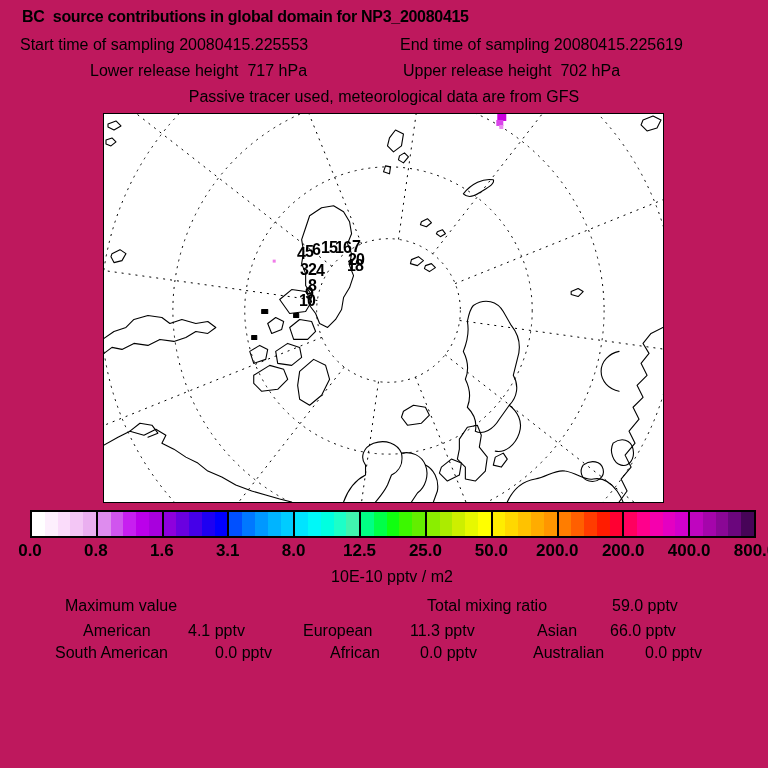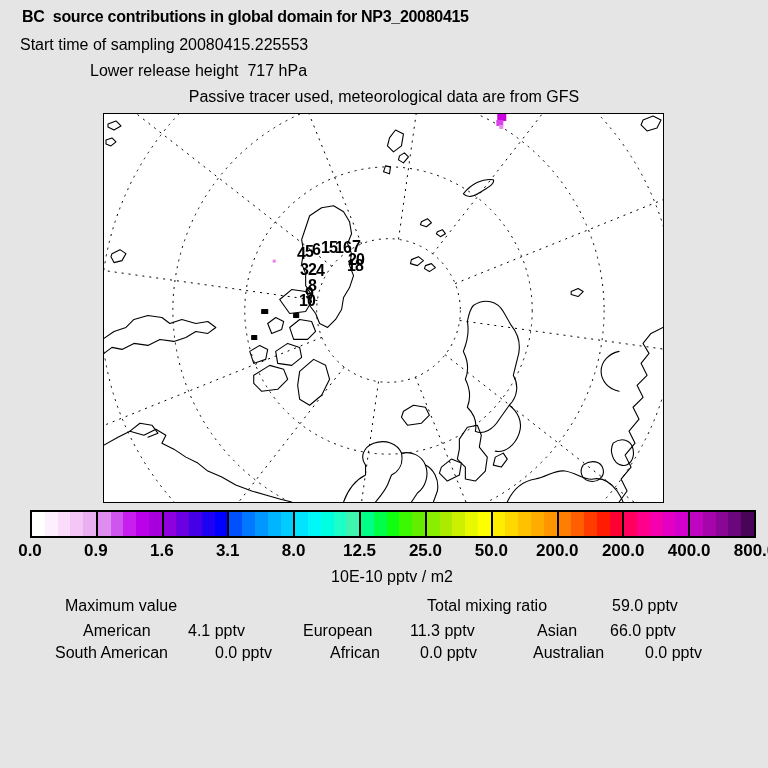--- a/index.html
+++ b/index.html
@@ -1,16 +1,16 @@
 <!DOCTYPE html>
 <html><head>
 <meta charset="utf-8">
 <style>
   html,body{margin:0;padding:0;background:#fff;}
-  .page{position:relative;width:768px;height:768px;background:#e5e5e5;overflow:hidden;
+  .page{position:relative;width:768px;height:768px;background:#be185d;overflow:hidden;
         font-family:"Liberation Sans",sans-serif;color:#000;}
   .t{position:absolute;white-space:pre;font-size:16px;line-height:19px;}
   .bold{font-weight:bold;}
   .center{text-align:center;}
   .map{position:absolute;left:103px;top:113px;width:561px;height:390px;
        border:1.5px solid #000;box-sizing:border-box;background:#fff;}
   .map svg{position:absolute;left:0;top:0;width:100%;height:100%;}
   .markers{position:absolute;left:0;top:0;right:0;bottom:0;}
   .marker{position:absolute;font-weight:bold;font-size:16px;transform:translate(-50%,-50%);
           letter-spacing:-1px;}
@@ -22,21 +22,23 @@
   .ticks{position:absolute;left:0;top:541px;width:768px;height:20px;}
   .tick{position:absolute;transform:translateX(-50%);font-weight:bold;font-size:17px;}
 </style>
 </head>
 <body>
 
 <div class="page">
 
   <div class="t bold" style="left:22px;top:7px;letter-spacing:-0.3px;">BC  source contributions in global domain for NP3_20080415</div>
   <div class="t" style="left:20px;top:35px;">Start time of sampling 20080415.225553</div>
+  <div class="t" style="left:400px;top:35px;">End time of sampling 20080415.225619</div>
   <div class="t" style="left:90px;top:61px;">Lower release height  717 hPa</div>
+  <div class="t" style="left:403px;top:61px;">Upper release height  702 hPa</div>
   <div class="t center" style="left:0;top:87px;width:768px;">Passive tracer used, meteorological data are from GFS</div>
 
   <div class="map">
     <svg viewBox="0 0 560 389" preserveAspectRatio="none">
       <g id="graticule" stroke="#000" stroke-width="1" fill="none" stroke-dasharray="2 5">
           <circle cx="285" cy="197" r="72"></circle>
           <circle cx="285" cy="197" r="144"></circle>
           <circle cx="285" cy="197" r="216"></circle>
           <circle cx="285" cy="197" r="288"></circle>
           <circle cx="285" cy="197" r="360"></circle>
@@ -208,21 +210,21 @@
       <div class="cb-seg">
         <div class="cb-cell" style="background: rgb(191, 5, 191);"></div>
         <div class="cb-cell" style="background: rgb(165, 5, 171);"></div>
         <div class="cb-cell" style="background: rgb(138, 7, 149);"></div>
         <div class="cb-cell" style="background: rgb(107, 6, 125);"></div>
         <div class="cb-cell" style="background: rgb(71, 4, 88);"></div>
       </div>
     </div>
   <div class="ticks" id="ticksEl">
       <span class="tick" style="left: 30px;">0.0</span>
-      <span class="tick" style="left: 95.9091px;">0.9</span>
+      <span class="tick" style="left: 95.9091px;">0.8</span>
       <span class="tick" style="left: 161.818px;">1.6</span>
       <span class="tick" style="left: 227.727px;">3.1</span>
       <span class="tick" style="left: 293.636px;">8.0</span>
       <span class="tick" style="left: 359.545px;">12.5</span>
       <span class="tick" style="left: 425.455px;">25.0</span>
       <span class="tick" style="left: 491.364px;">50.0</span>
       <span class="tick" style="left: 557.273px;">200.0</span>
       <span class="tick" style="left: 623.182px;">200.0</span>
       <span class="tick" style="left: 689.091px;">400.0</span>
       <span class="tick" style="left: 755px;">800.0</span>

